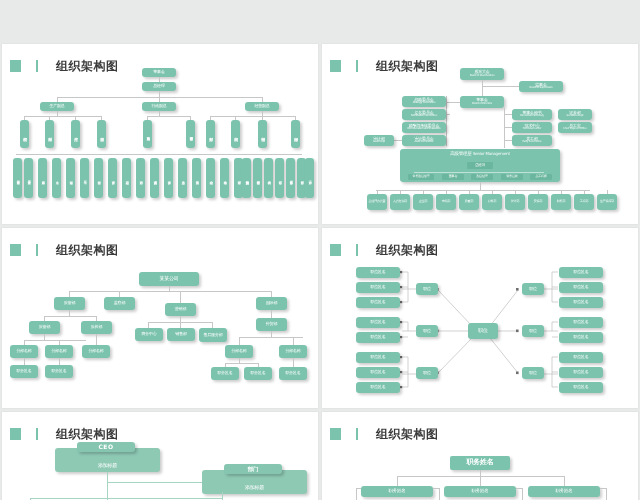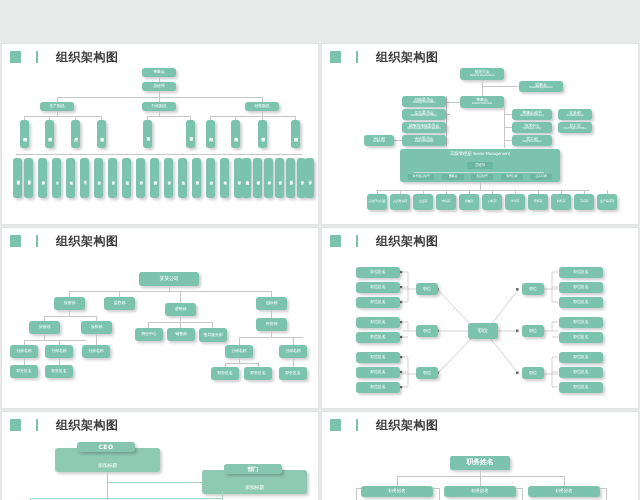--- a/index.html
+++ b/index.html
@@ -19,21 +19,21 @@
     align-content:start;
   }
   .slide{
     position:relative;background:#fff;overflow:hidden;
     box-shadow:0 0 1px rgba(0,0,0,.12);
   }
   .slide.clip-top{align-self:end;}
   .canvas{position:absolute;left:0;top:0;width:100%;height:100%;}
 
   
-  .title{position:absolute;left:8px;top:7px;display:flex;align-items:flex-start;gap:15px;}
+  .title{position:absolute;left:8px;top:16px;display:flex;align-items:flex-start;gap:15px;}
   .tmark{width:11px;height:12px;background:#7cc3ad;display:block;}
   .tbar{width:2px;height:12px;background:#7cc3ad;display:block;}
   .ttext{
     font-size:12px;font-weight:bold;color:#3a3a3a;letter-spacing:.5px;
     margin-left:3px;line-height:12px;
   }
 
   
   .node{
     position:absolute;box-sizing:border-box;

